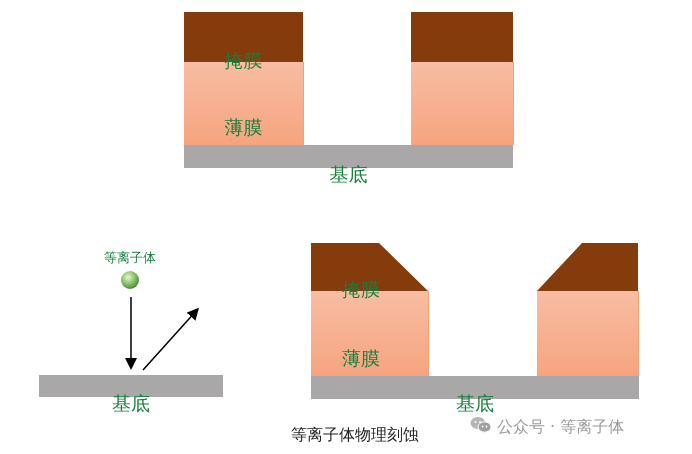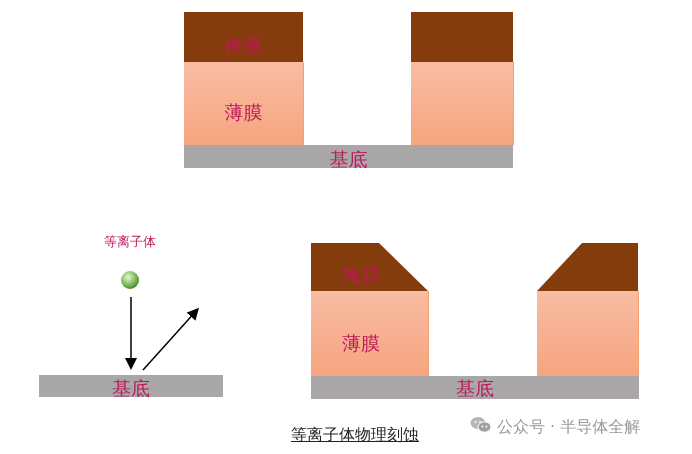--- a/index.html
+++ b/index.html
@@ -2,21 +2,21 @@
 <html><head>
 <meta charset="utf-8">
 <style>
   html, body { margin:0; padding:0; background:#ffffff; }
   body { width:692px; height:454px; position:relative; overflow:hidden;
          font-family:"DejaVu Sans", sans-serif; }
   .abs { position:absolute; }
   .mask { background:#843c0c; }
   .film { background:linear-gradient(#f8bda3, #f6a47f); border-right:1px solid #f4a070; box-sizing:border-box; }
   .sub { background:#a9a7a7; }
-  .lbl { position:absolute; font-size:19px; color:#be185d; text-align:center; line-height:1; font-family:Liberation Sans, sans-serif; }
+  .lbl { position:absolute; font-size:19px; color:#15803d; text-align:center; line-height:1; font-family:Liberation Mono, monospace;margin-top:17px; }
   svg { position:absolute; left:0; top:0; }
   .caption { position:absolute; font-size:16px; color:#222; font-family:"DejaVu Serif", serif; }
   .wm { position:absolute; font-size:16px; color:#9a9a9a; display:flex; align-items:center; gap:5px; }
 </style>
 </head>
 <body>
 
 <div>
   <div class="abs mask" style="left:184px;top:12px;width:119px;height:50px;"></div>
   <div class="abs mask" style="left:411px;top:12px;width:102px;height:50px;"></div>
@@ -55,27 +55,27 @@
     <polygon points="582,243 638,243 638,291 537,291" fill="#843c0c"></polygon>
   </svg>
   <div class="abs film" style="left:311px;top:291px;width:118px;height:85px;"></div>
   <div class="abs film" style="left:537px;top:291px;width:102px;height:85px;"></div>
   <div class="abs sub" style="left:311px;top:376px;width:328px;height:23px;"></div>
   <div class="lbl" style="left:311px;top:265px;width:100px;">掩膜</div>
   <div class="lbl" style="left:311px;top:334px;width:100px;">薄膜</div>
   <div class="lbl" style="left:311px;top:379px;width:328px;">基底</div>
 </div>
 
-<div class="caption" style="left:291px;top:425px;text-decoration:underline;">等离子体物理刻蚀</div>
+<div class="caption" style="left:291px;top:425px;">等离子体物理刻蚀</div>
 
 <div class="wm" style="left:470px;top:416px;">
   <span>
     <svg width="22" height="18" viewBox="0 0 22 18" style="position:static;">
       <ellipse cx="8" cy="7" rx="7.5" ry="6" fill="#b5b5b5"></ellipse>
       <ellipse cx="14.5" cy="11" rx="6.5" ry="5.2" fill="#a0a0a0" stroke="#fff" stroke-width="1"></ellipse>
       <circle cx="5.5" cy="6" r="1" fill="#fff"></circle>
         <circle cx="10" cy="6" r="1" fill="#fff"></circle>
       <circle cx="12.5" cy="10.5" r="0.9" fill="#fff"></circle>
         <circle cx="16.5" cy="10.5" r="0.9" fill="#fff"></circle>
     </svg>
   </span>
-  <span>公众号 · 半导体全解</span>
+  <span>公众号 · 等离子体</span>
 </div>
 
 </body></html>

